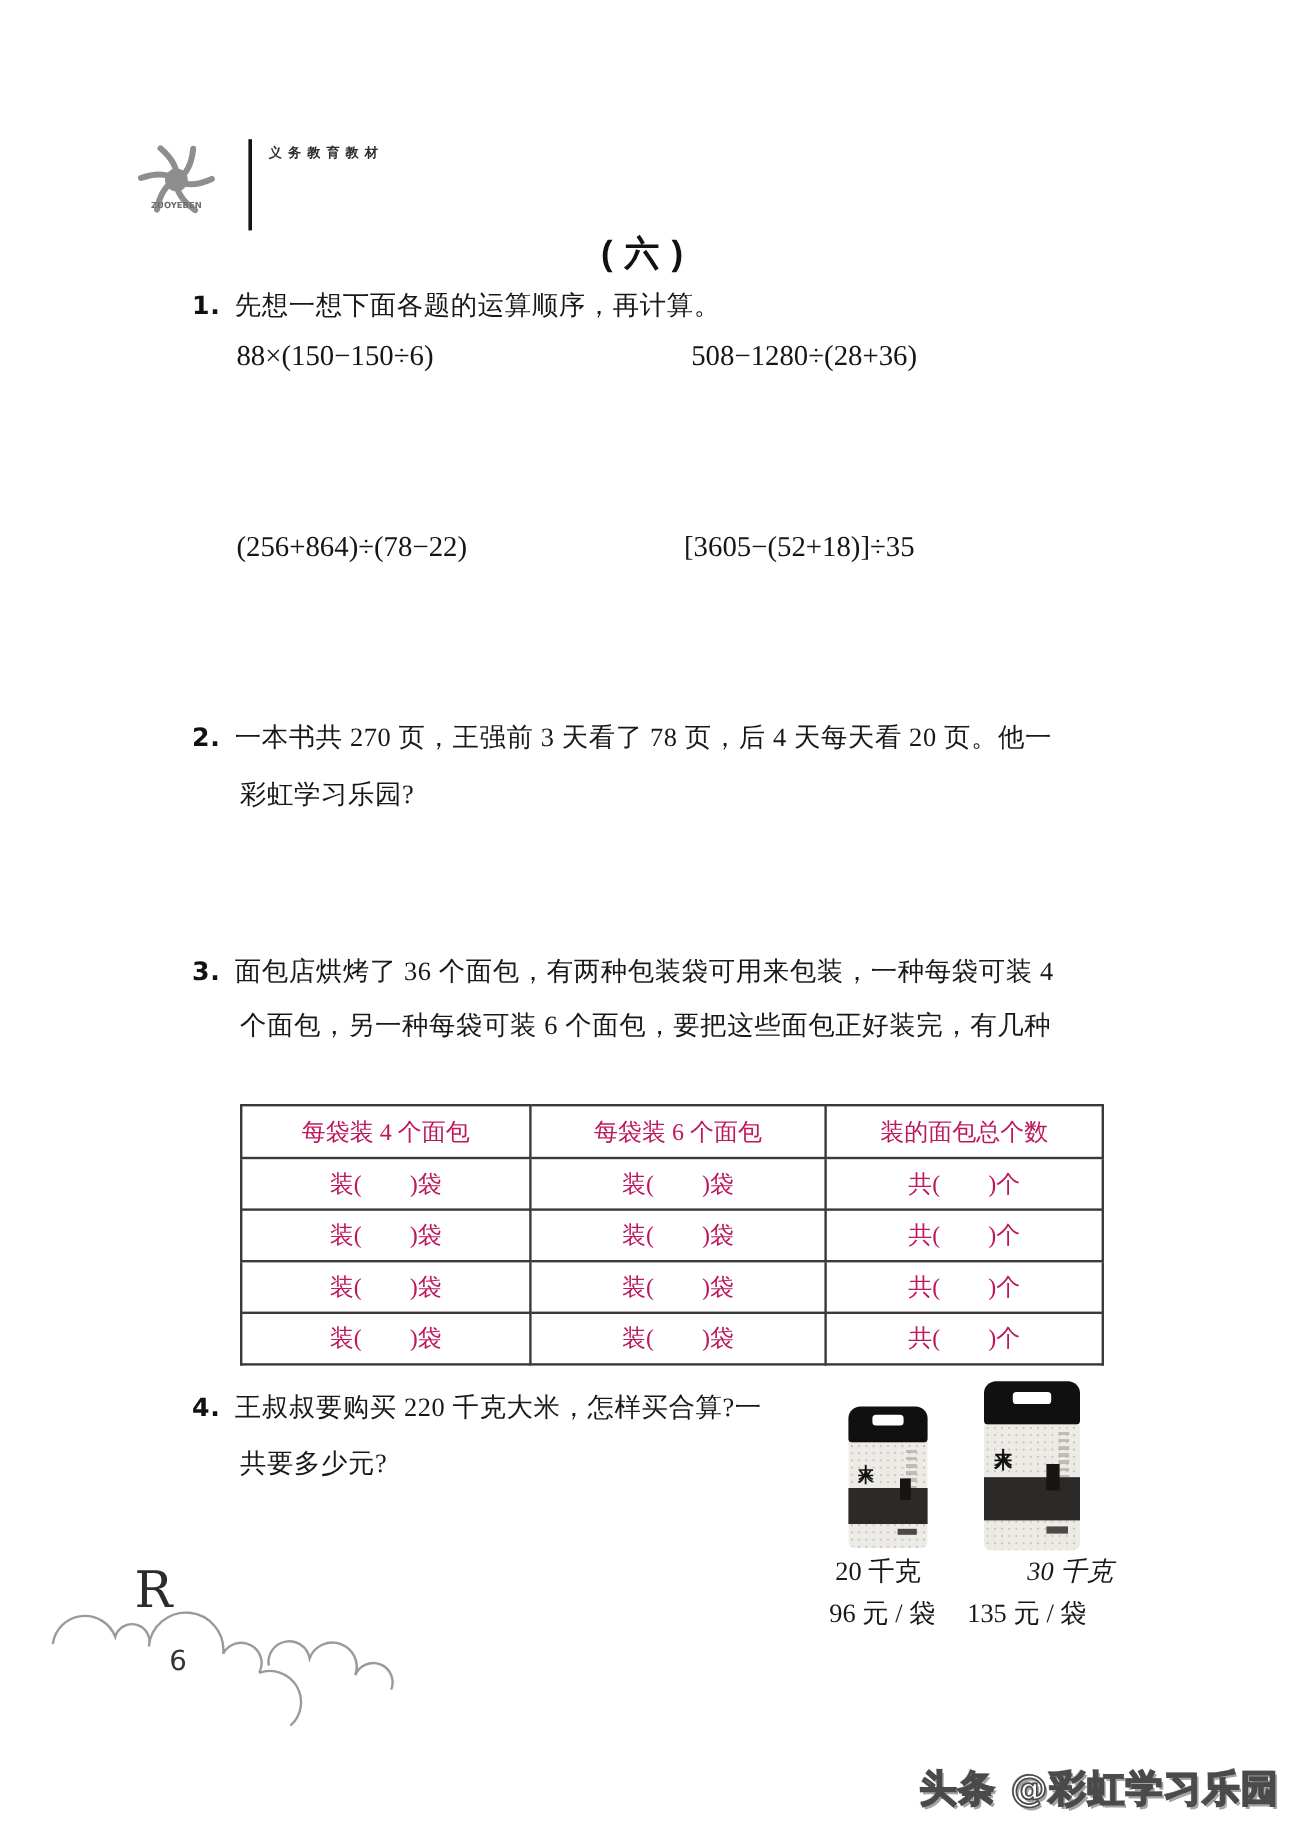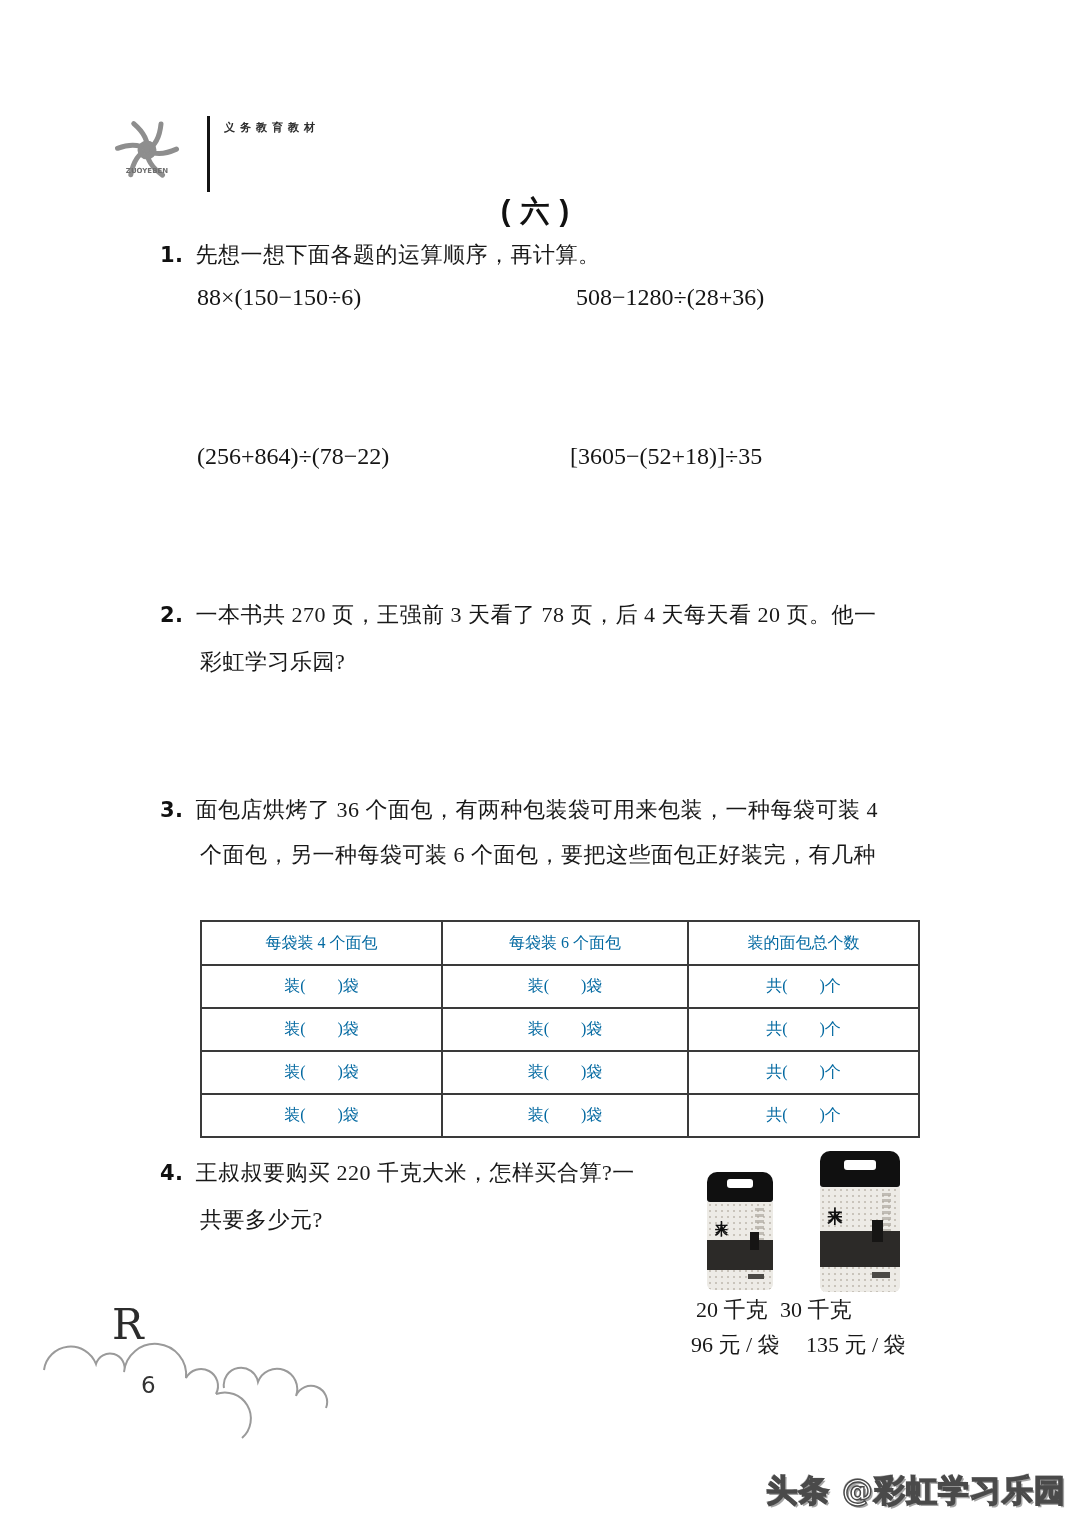--- a/index.html
+++ b/index.html
@@ -22,21 +22,21 @@
   .page-title{position:absolute;left:0;right:0;top:192px;text-align:center;
     font-family:"Liberation Sans","DejaVu Sans",sans-serif;
     font-size:29px;font-weight:700;letter-spacing:10px;color:#111;}
   
   .pline{position:absolute;font-size:22px;white-space:nowrap;letter-spacing:0.5px;color:#181818;}
   .pnum{font-family:"DejaVu Sans","Liberation Sans",sans-serif;font-weight:600;font-size:21px;margin-right:12px;color:#111;}
   .expr{position:absolute;font-size:24px;white-space:nowrap;font-family:"Liberation Serif","DejaVu Serif",serif;color:#151515;}
   
   .btable{position:absolute;left:200px;top:920px;width:712px;border-collapse:collapse;table-layout:fixed;}
   .btable td{border:2px solid #3a3a3a;text-align:center;vertical-align:middle;
-    font-size:16px;color:#0369a1;height:41px;padding:0;margin-top:24px;}
+    font-size:20px;color:#be185d;height:41px;padding:0;margin-top:24px;}
   .btable tr.hd td{height:42px;}
   
   .bag{position:absolute;border-radius:6px;}
   .bag .cap{position:absolute;left:0;top:0;width:100%;background:#101010;border-radius:10px 10px 3px 3px;}
   .bag .hole{position:absolute;background:#fff;border-radius:3px;left:50%;transform:translateX(-50%);}
   .bag .body{position:absolute;left:0;width:100%;background-color:#edebe6;
     background-image:radial-gradient(circle,#c9c4bb 1px,transparent 1.2px);background-size:6px 6px;
     border-radius:0 0 6px 6px;overflow:visible;}
   .bag .name{position:absolute;left:5px;top:8px;writing-mode:vertical-rl;
     font-weight:700;color:#101010;letter-spacing:3px;font-family:"Liberation Sans",sans-serif;}
@@ -158,21 +158,21 @@
       <div class="name" style="font-size:15px;">大米</div>
       <div class="sidemark"></div>
       <div class="band" style="top:44px;height:36px;"></div>
       <div class="tab" style="right:17px;top:33px;width:11px;height:22px;"></div>
       <div class="seal" style="right:10px;top:85px;width:18px;height:6px;"></div>
     </div>
   </div>
 
   <div class="bag-label" style="left:696px;top:1295px;">20 千克</div>
   <div class="bag-label" style="left:691px;top:1330px;">96 元 / 袋</div>
-  <div class="bag-label" style="left:780px;top:1295px;">30 千克</div>
+  <div class="bag-label" style="left:856px;top:1295px;font-style:italic;">30 千克</div>
   <div class="bag-label" style="left:806px;top:1330px;">135 元 / 袋</div>
 
   <div class="pep-mark">R</div>
   <div class="clouds">
     <svg width="330" height="150" viewBox="0 0 330 150">
       <g fill="none" stroke="#9a9a9a" stroke-width="2">
         <path d="M6,62 A27,27 0 0 1 58,56 A14,14 0 0 1 86,64 A31,31 0 0 1 148,70 A17,17 0 0 1 178,86"></path>
         <path d="M178,86 A26,26 0 0 1 204,130"></path>
         <path d="M186,80 A17,17 0 0 1 220,74 A19,19 0 0 1 258,88 A15,15 0 0 1 288,100"></path>
       </g>

